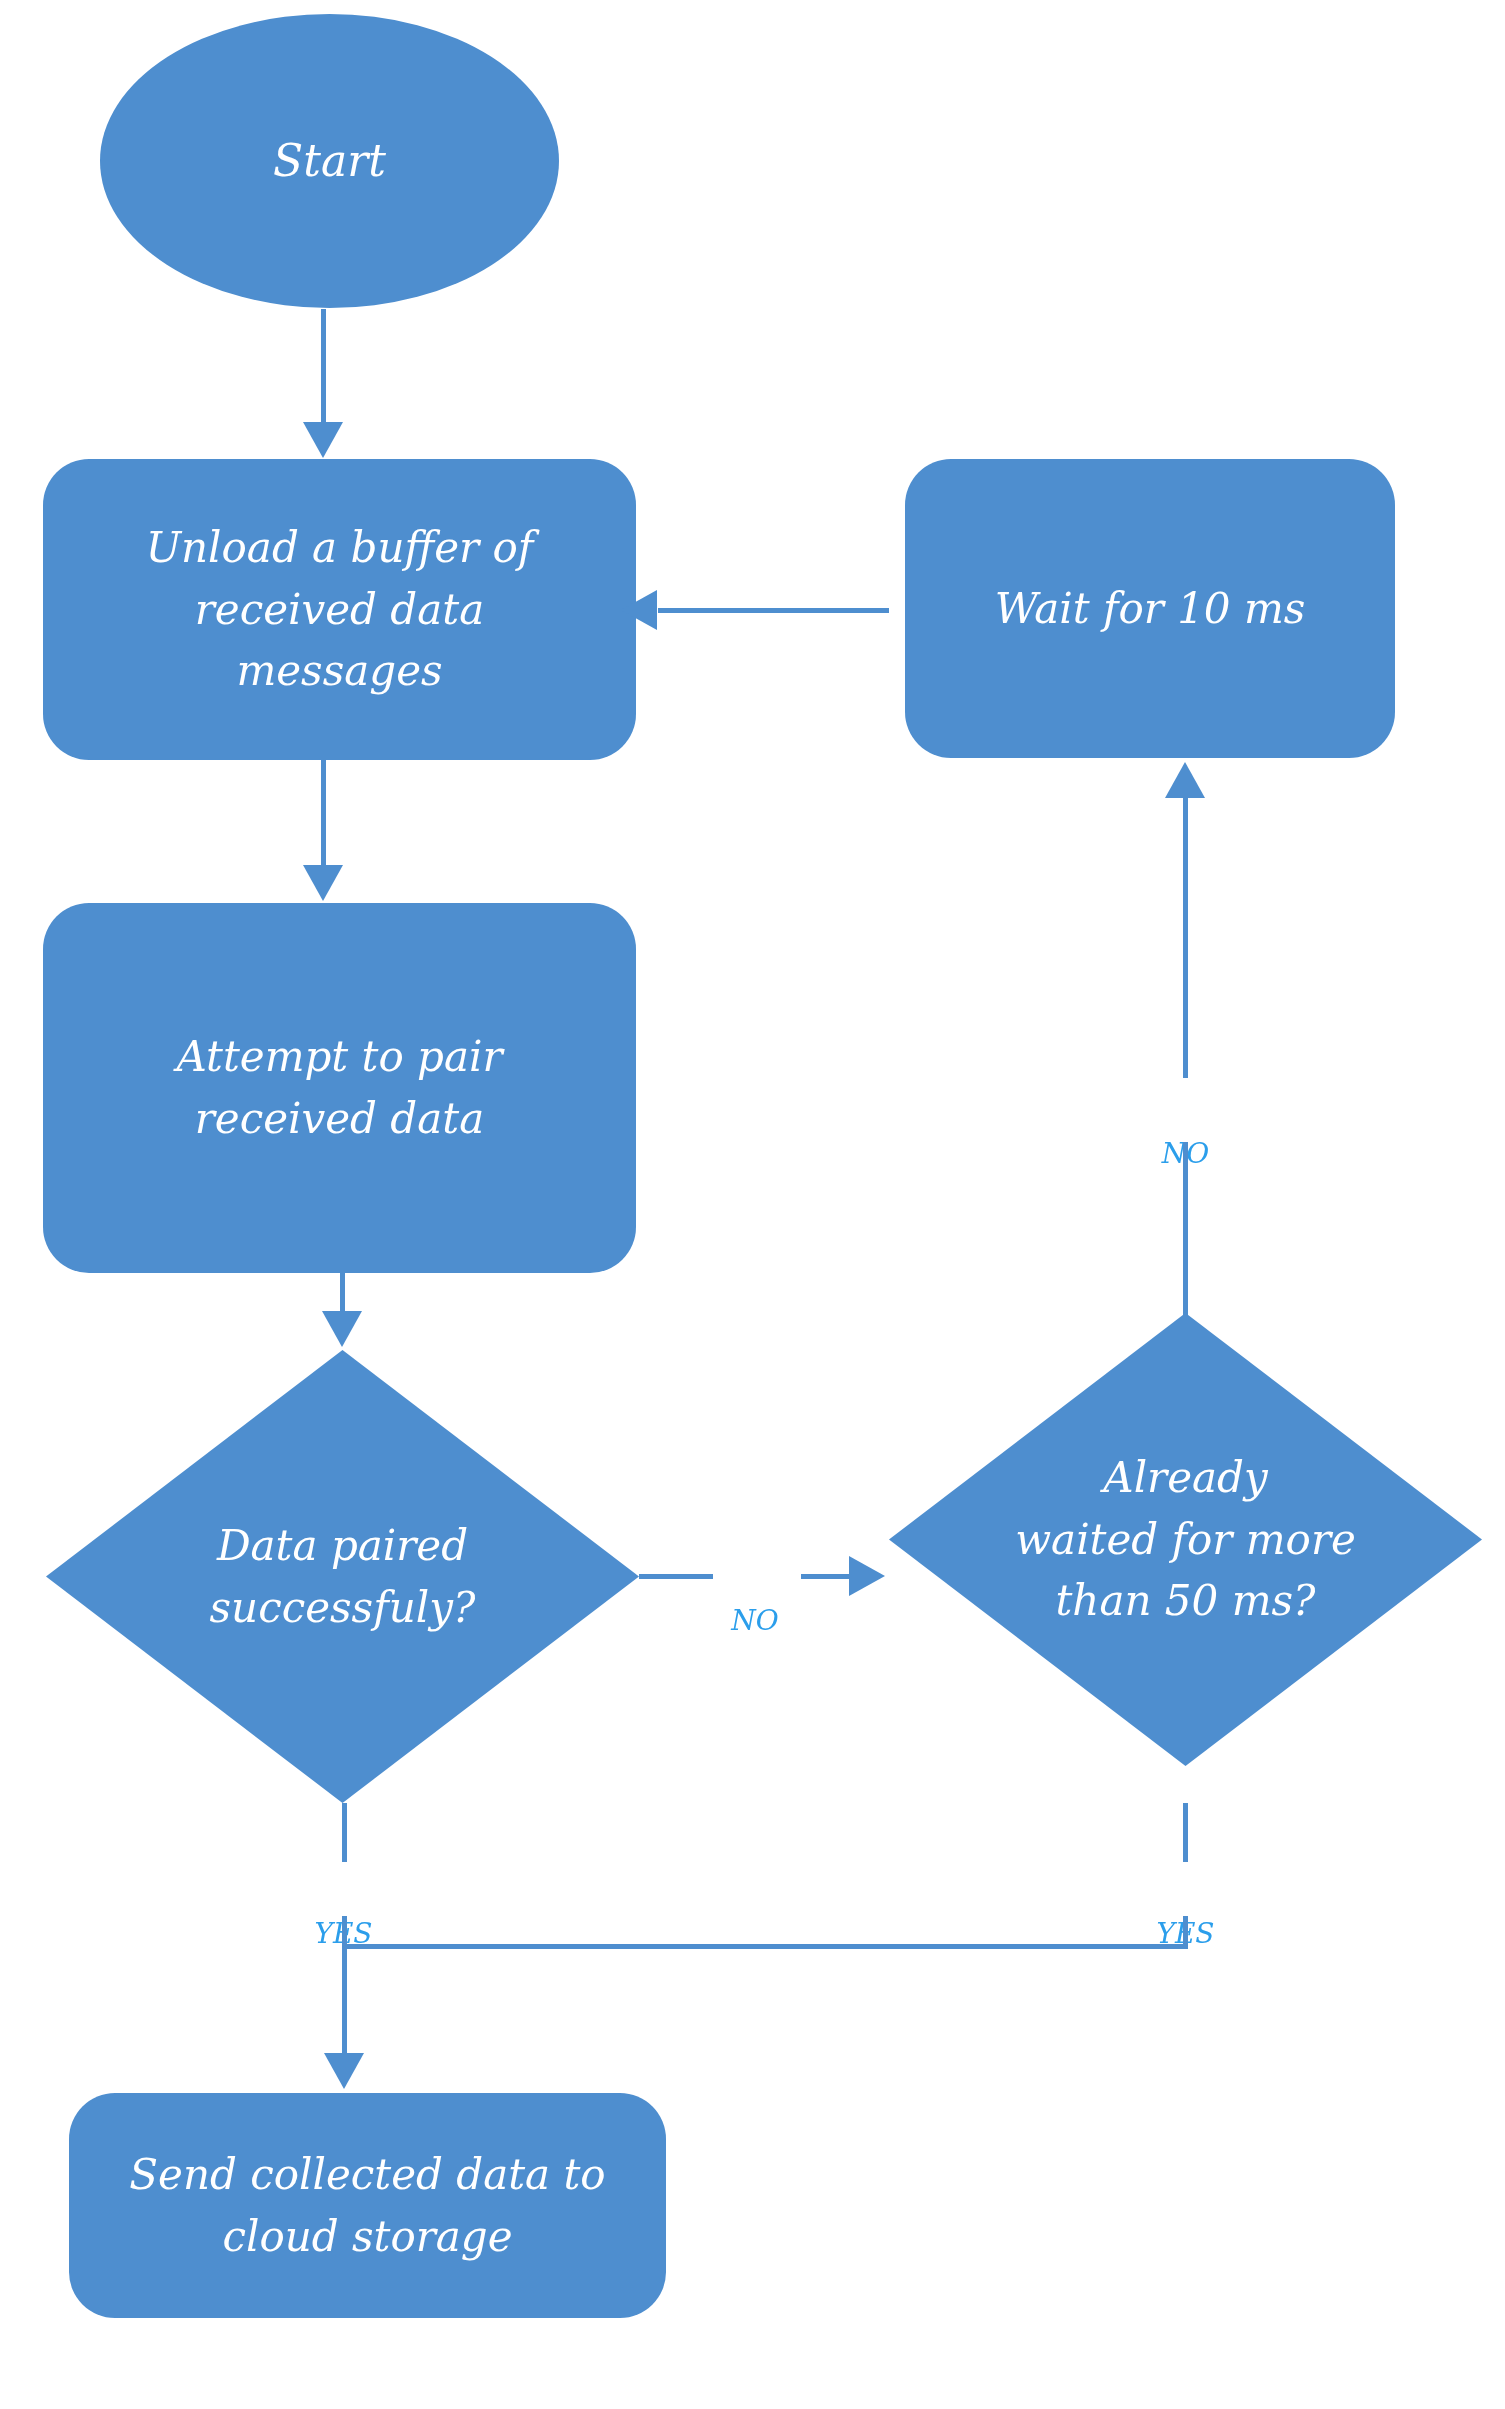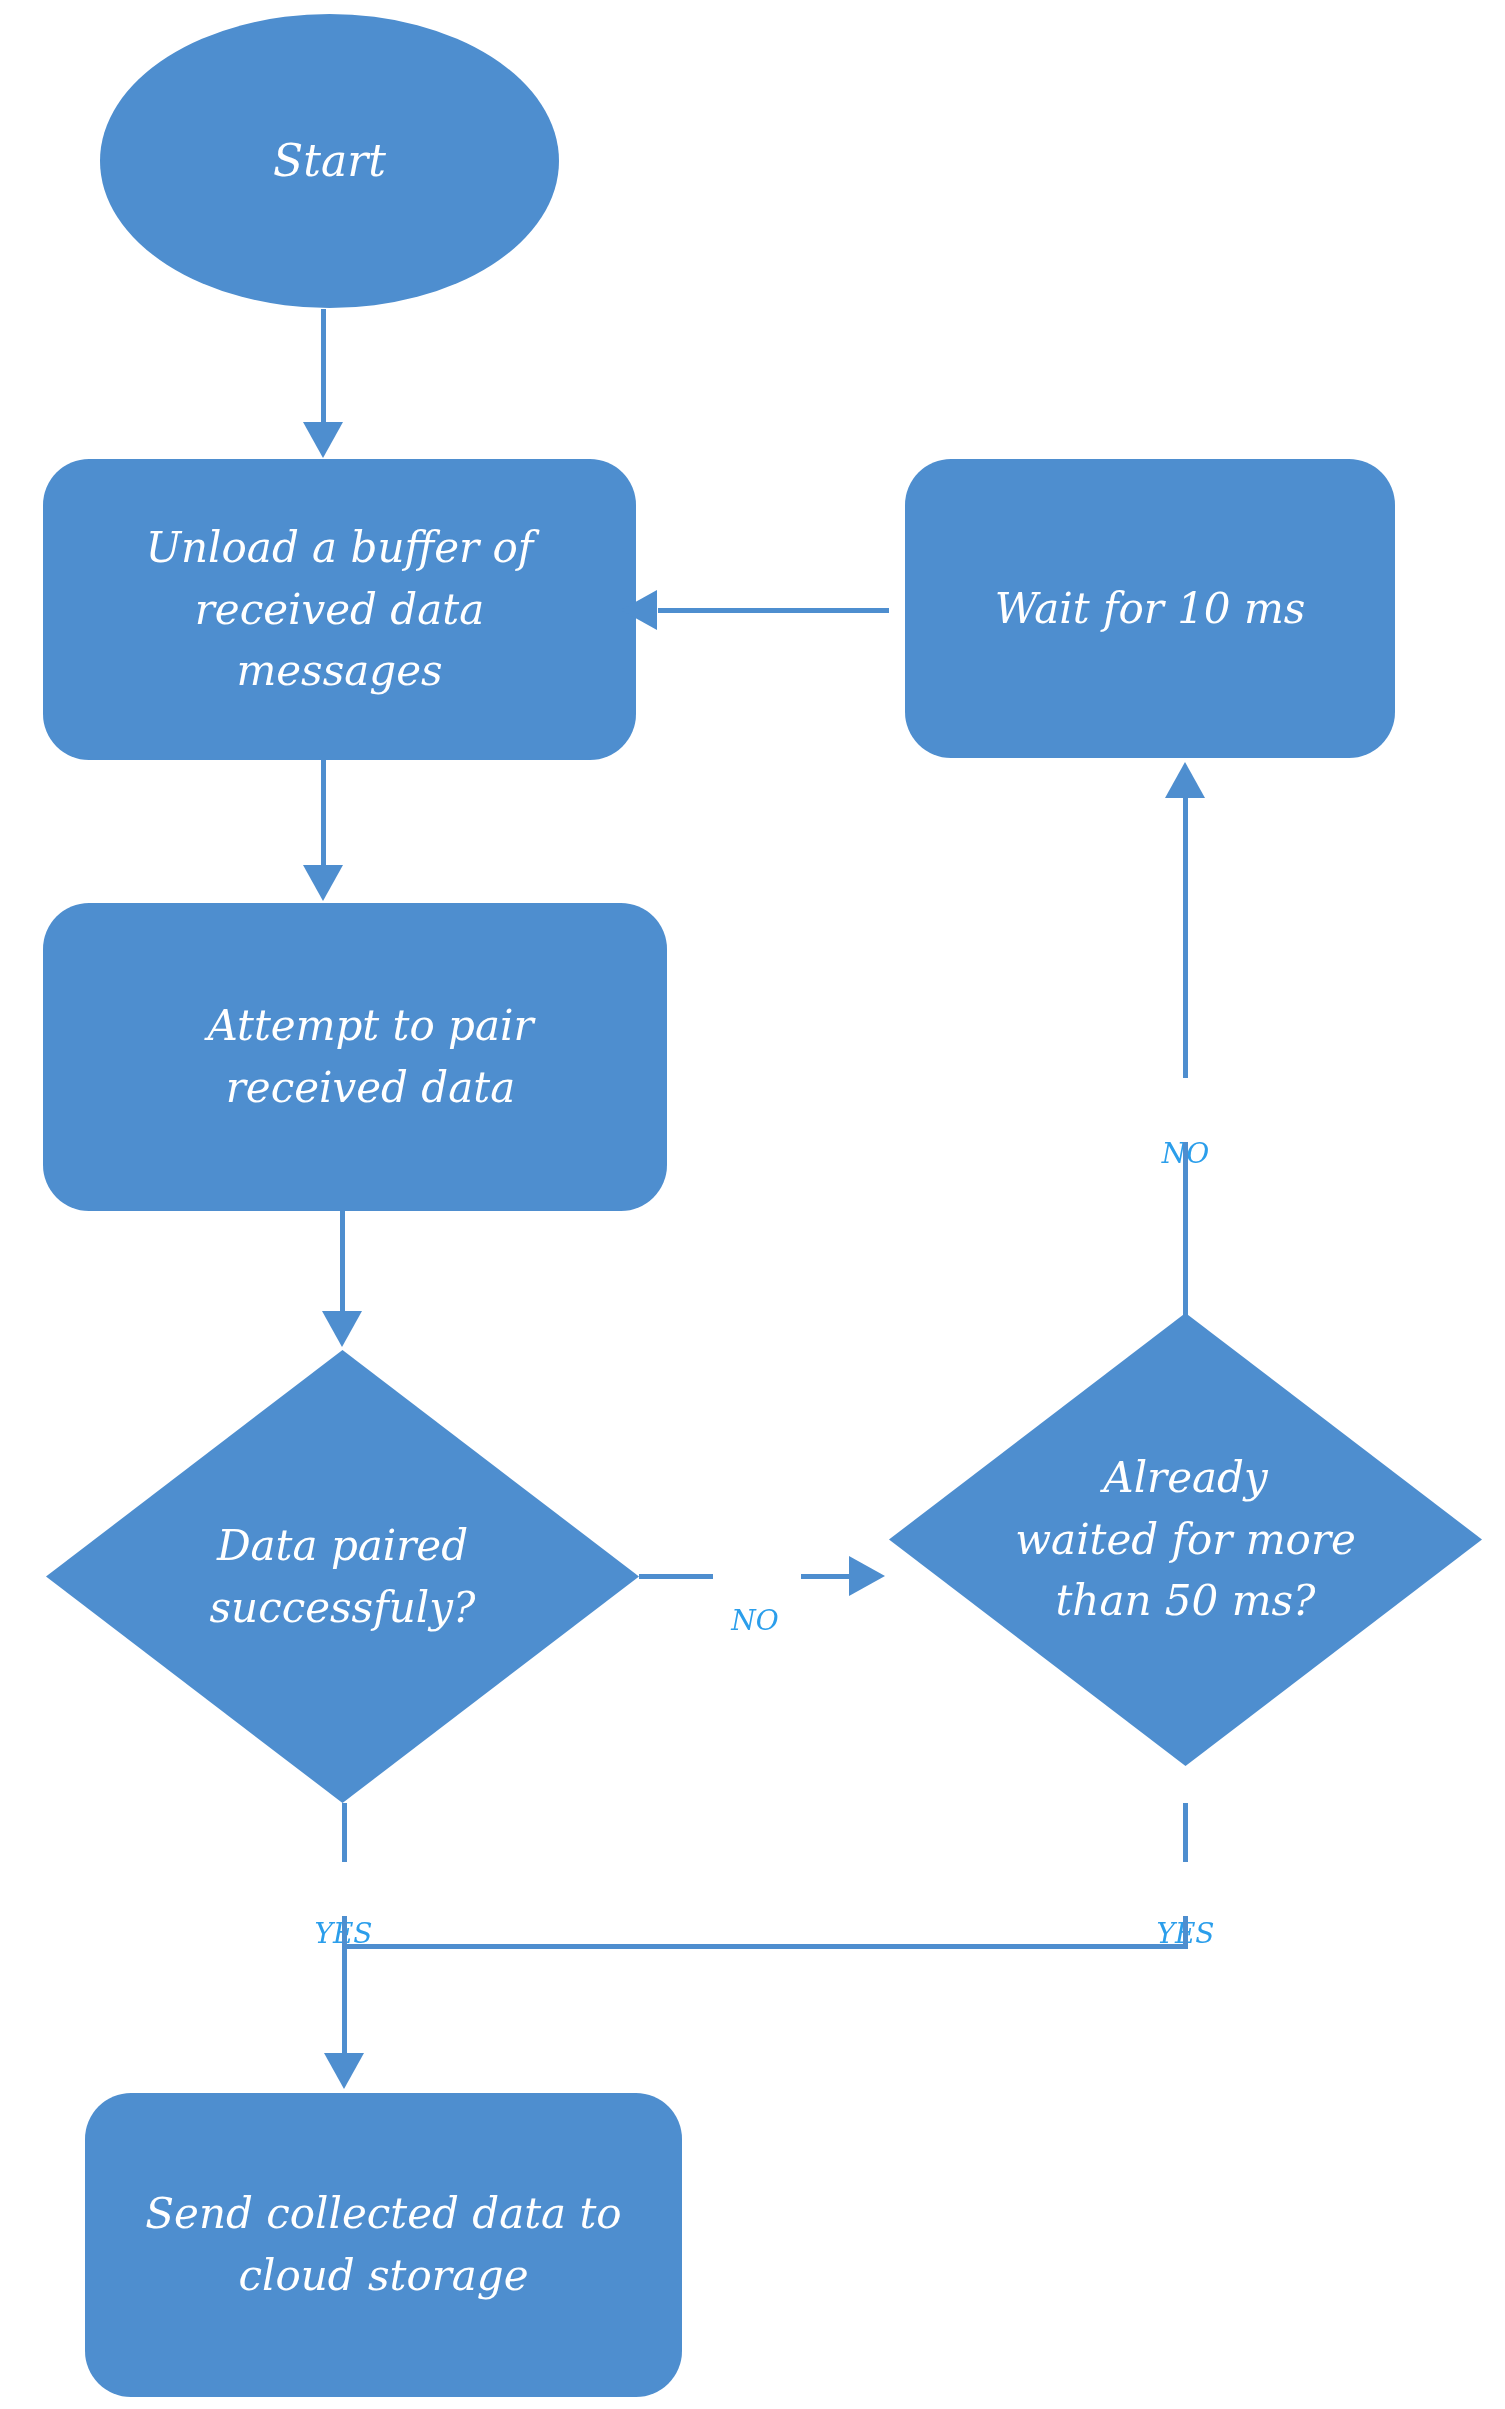--- a/index.html
+++ b/index.html
@@ -48,37 +48,37 @@
   <div class="node rect" style="left:27px;top:459px;width:593px;height:301px;">
     <span class="tline">Unload a buffer of</span>
     <span class="tline">received data</span>
     <span class="tline">messages</span>
   </div>
 
   <div class="node rect" style="left:889px;top:459px;width:490px;height:299px;text-align:right;">
     <span class="tline">Wait for 10 ms</span>
   </div>
 
-  <div class="node rect" style="left:27px;top:903px;width:593px;height:308px;padding-left:31px;">
+  <div class="node rect" style="left:27px;top:903px;width:593px;height:370px;">
     <span class="tline">Attempt to pair</span>
     <span class="tline">received data</span>
   </div>
 
   <div class="node diamond" style="left:46px;top:1350px;width:593px;height:453px;">
     <span class="tline">Data paired</span>
     <span class="tline">successfuly?</span>
   </div>
 
   <div class="node diamond" style="left:889px;top:1313px;width:593px;height:453px;">
     <span class="tline">Already</span>
     <span class="tline">waited for more</span>
     <span class="tline">than 50 ms?</span>
   </div>
 
-  <div class="node rect" style="left:69px;top:2093px;width:597px;height:304px;">
+  <div class="node rect" style="left:53px;top:2093px;width:597px;height:225px;">
     <span class="tline">Send collected data to</span>
     <span class="tline">cloud storage</span>
   </div>
 
   <div class="line" style="left:321px;top:309px;width:4.8px;height:115px;"></div>
   <div class="ah ah-down" style="left:303px;top:422px;"></div>
 
   <div class="line" style="left:321px;top:760px;width:4.8px;height:107px;"></div>
   <div class="ah ah-down" style="left:303px;top:865px;"></div>
 

